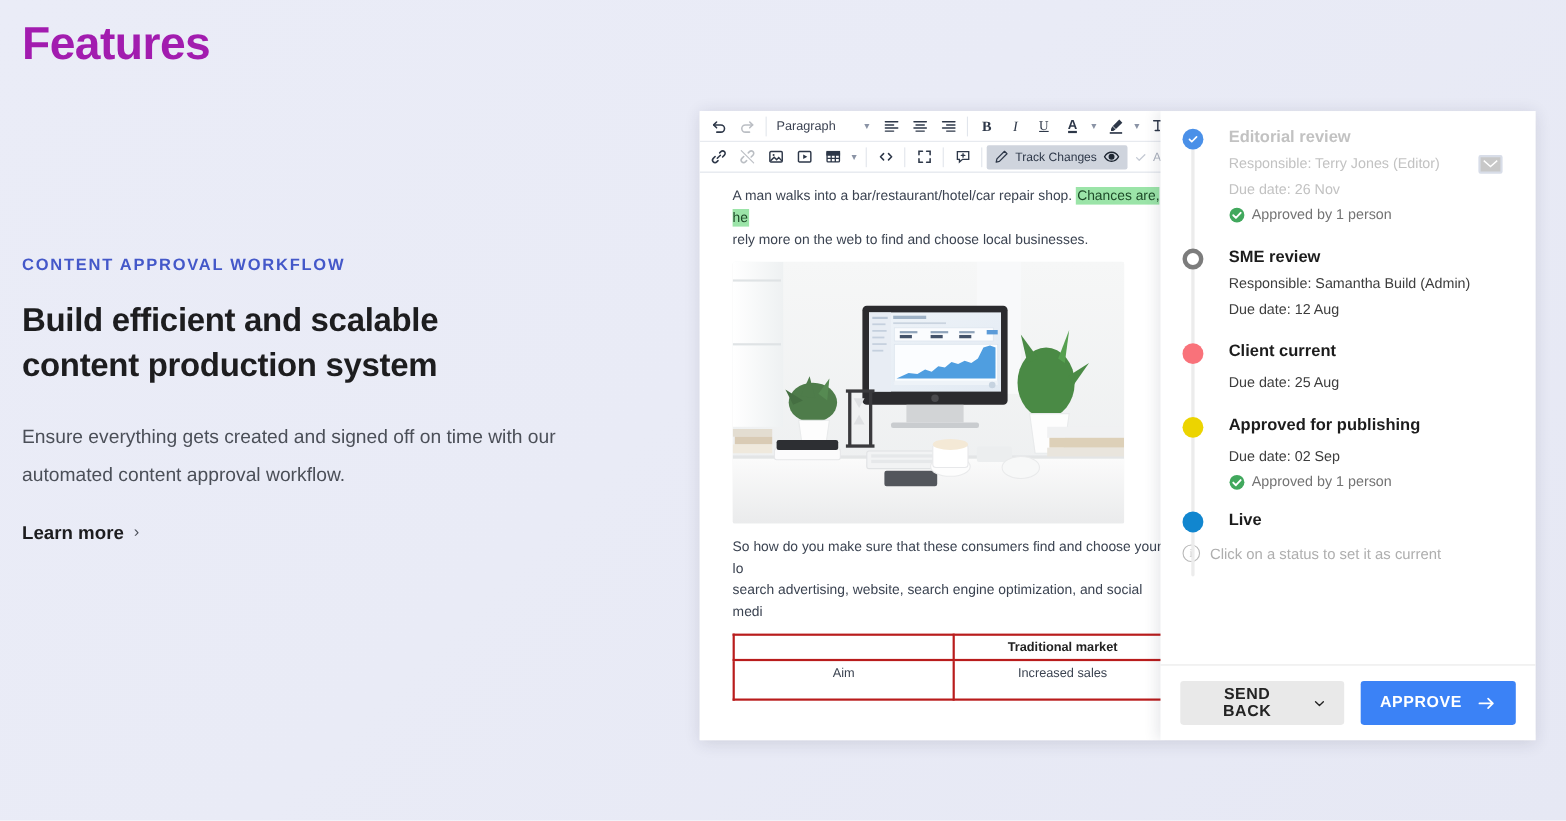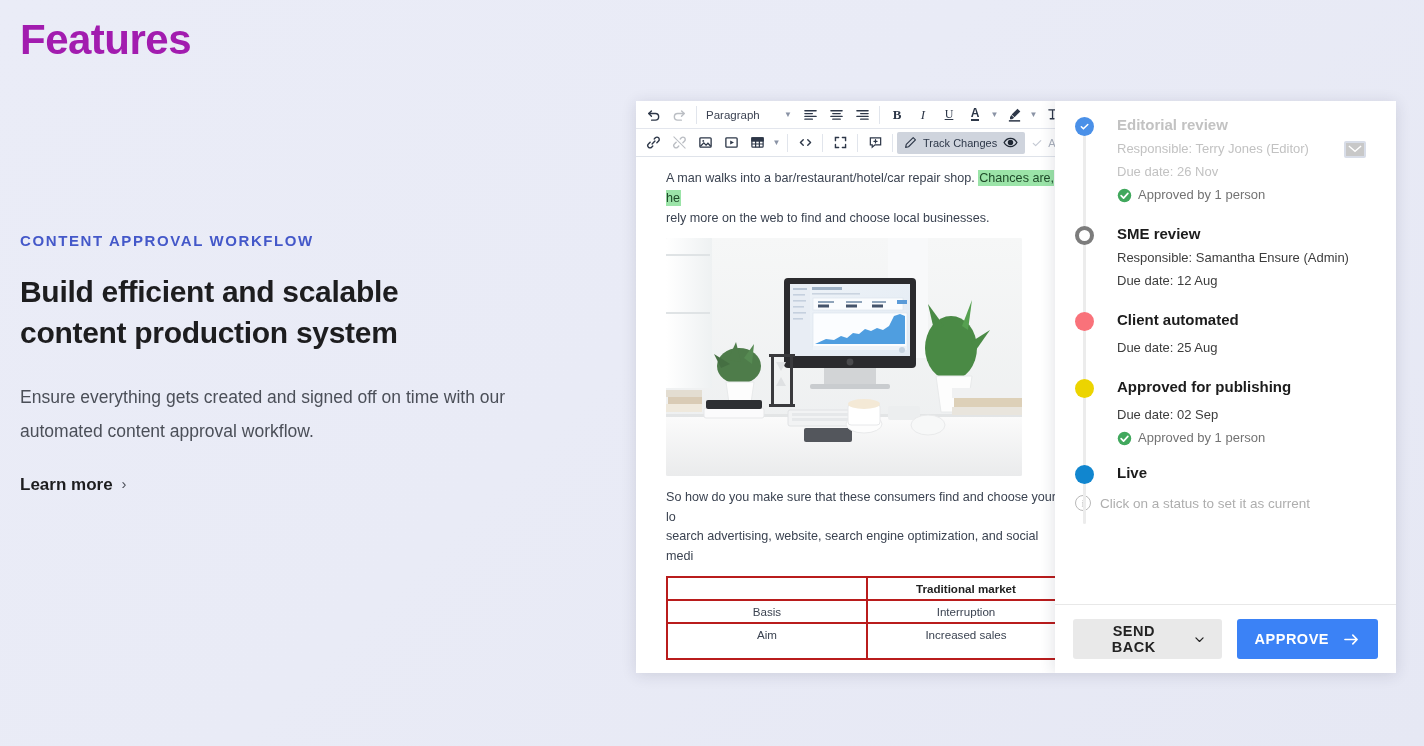--- a/index.html
+++ b/index.html
@@ -452,24 +452,20 @@
         <span>So how do you make sure that these consumers find and choose your lo</span><br>
         <span>search advertising, website, search engine optimization, and social medi</span>
       </p>
 
       <table id="doc-table">
         <tbody>
             <tr>
           <td class="c1"></td>
           <th>Traditional market</th>
         </tr>
-        <tr>
-          <td class="c1">Basis</td>
-          <td>Interruption</td>
-        </tr>
         <tr class="tall">
           <td class="c1">Aim</td>
           <td>Increased sales</td>
         </tr>
       </tbody>
         </table>
 
     </div>
   </div>
 
@@ -504,29 +500,29 @@
           </span>
           <span>Approved by 1 person</span>
         </div>
       </div>
 
       <div class="wf-gap"></div>
 
       <div class="wf-step">
         <div class="wf-dot ring"></div>
         <div class="wf-title">SME review</div>
-        <div class="wf-meta">Responsible: Samantha Ensure (Admin)</div>
+        <div class="wf-meta">Responsible: Samantha Build (Admin)</div>
         <div class="wf-meta">Due date: 12 Aug</div>
       </div>
 
       <div class="wf-gap"></div>
 
       <div class="wf-step">
         <div class="wf-dot" style="background:#f9727a"></div>
-        <div class="wf-title">Client automated</div>
+        <div class="wf-title">Client current</div>
         <div class="wf-meta" style="margin-top:6px">Due date: 25 Aug</div>
       </div>
 
       <div class="wf-gap"></div>
 
       <div class="wf-step">
         <div class="wf-dot" style="background:#ecd400"></div>
         <div class="wf-title">Approved for publishing</div>
         <div class="wf-meta" style="margin-top:6px">Due date: 02 Sep</div>
         <div class="wf-approved">

